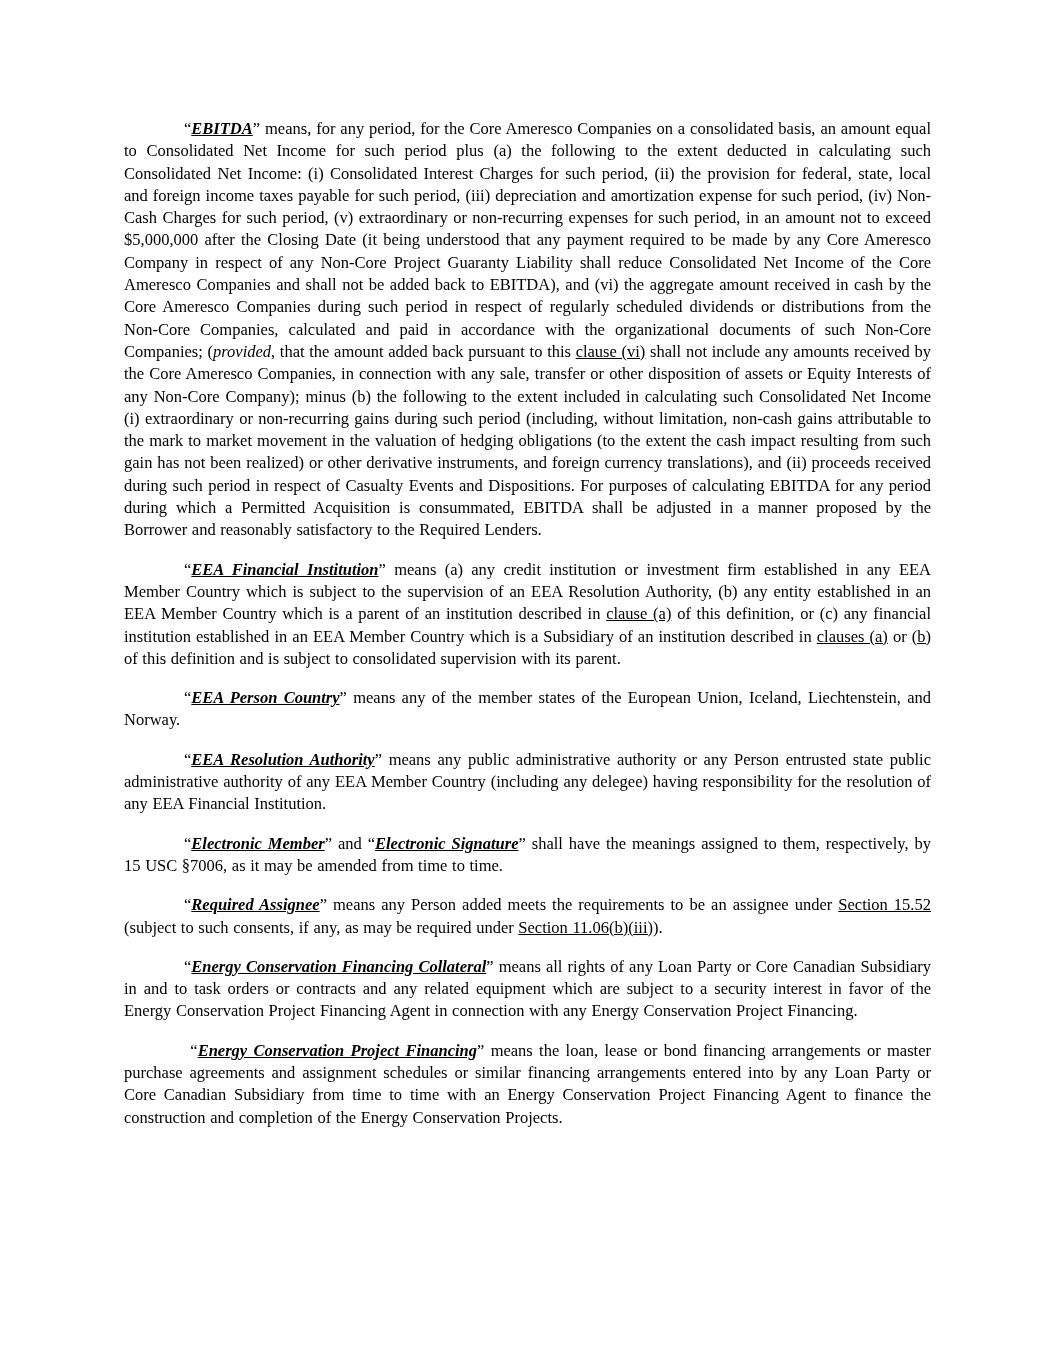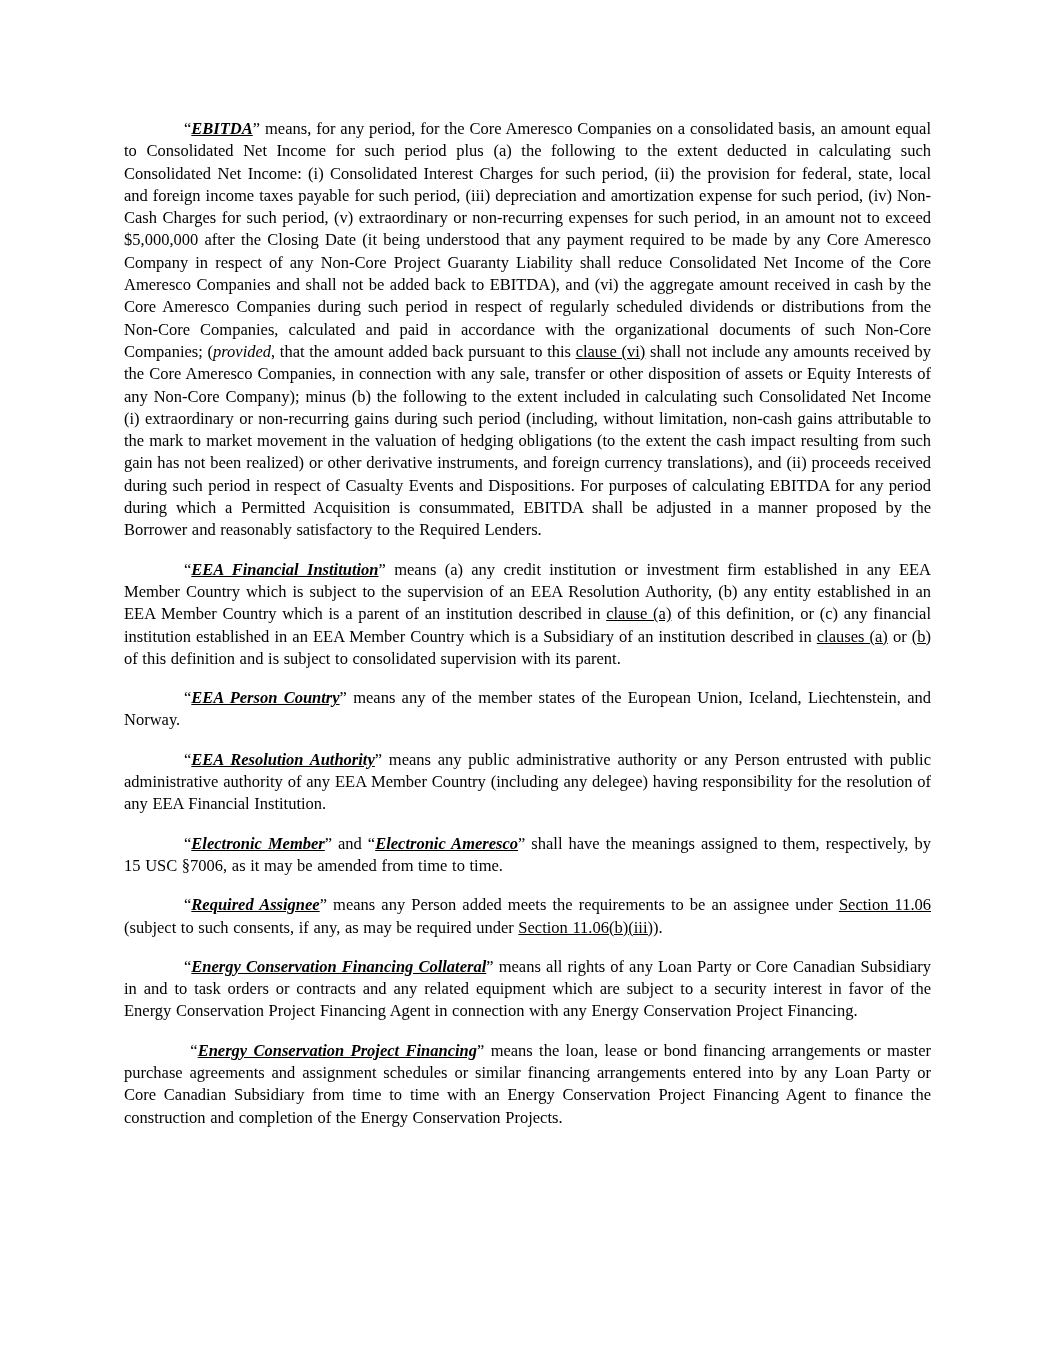--- a/index.html
+++ b/index.html
@@ -45,20 +45,20 @@
   }
 </style>
 </head>
 <body>
 
 <div class="page">
   <div class="content">
       <p class="para"><span>“</span><span class="term">EBITDA</span><span>” means, for any period, for the Core Ameresco Companies on a consolidated basis, an amount equal to Consolidated Net Income for such period plus (a) the following to the extent deducted in calculating such Consolidated Net Income:  (i) Consolidated Interest Charges for such period, (ii) the provision for federal, state, local and foreign income taxes payable for such period, (iii) depreciation and amortization expense for such period, (iv) Non-Cash Charges for such period, (v) extraordinary or non-recurring expenses for such period, in an amount not to exceed $5,000,000 after the Closing Date (it being understood that any payment required to be made by any Core Ameresco Company in respect of any Non-Core Project Guaranty Liability shall reduce Consolidated Net Income of the Core Ameresco Companies and shall not be added back to EBITDA), and (vi) the aggregate amount received in cash by the Core Ameresco Companies during such period in respect of regularly scheduled dividends or distributions from the Non-Core Companies, calculated and paid in accordance with the organizational documents of such Non-Core Companies; (</span><span class="italic">provided</span><span>, that the amount added back pursuant to this </span><span class="underline">clause (vi)</span><span> shall not include any amounts received by the Core Ameresco Companies, in connection with any sale, transfer or other disposition of assets or Equity Interests of any Non-Core Company); minus (b) the following to the extent included in calculating such Consolidated Net Income (i) extraordinary or non-recurring gains during such period (including, without limitation, non-cash gains attributable to the mark to market movement in the valuation of hedging obligations (to the extent the cash impact resulting from such gain has not been realized) or other derivative instruments, and foreign currency translations), and (ii) proceeds received during such period in respect of Casualty Events and Dispositions.  For purposes of calculating EBITDA for any period during which a Permitted Acquisition is consummated, EBITDA shall be adjusted in a manner proposed by the Borrower and reasonably satisfactory to the Required Lenders.</span></p>
       <p class="para"><span>“</span><span class="term">EEA Financial Institution</span><span>” means (a) any credit institution or investment firm established in any EEA Member Country which is subject to the supervision of an EEA Resolution Authority, (b) any entity established in an EEA Member Country which is a parent of an institution described in </span><span class="underline">clause (a)</span><span> of this definition, or (c) any financial institution established in an EEA Member Country which is a Subsidiary of an institution described in </span><span class="underline">clauses (a)</span><span> or </span><span class="underline">(b)</span><span> of this definition and is subject to consolidated supervision with its parent.</span></p>
       <p class="para"><span>“</span><span class="term">EEA Person Country</span><span>” means any of the member states of the European Union, Iceland, Liechtenstein, and Norway.</span></p>
-      <p class="para"><span>“</span><span class="term">EEA Resolution Authority</span><span>” means any public administrative authority or any Person entrusted with public administrative authority of any EEA Member Country (including any delegee) having responsibility for the resolution of any EEA Financial Institution.</span></p>
-      <p class="para"><span>“</span><span class="term">Electronic Member</span><span>” and “</span><span class="term">Electronic Ameresco</span><span>” shall have the meanings assigned to them, respectively, by 15 USC §7006, as it may be amended from time to time.</span></p>
-      <p class="para"><span>“</span><span class="term">Required Assignee</span><span>” means any Person added meets the requirements to be an assignee under </span><span class="underline">Section 11.06</span><span> (subject to such consents, if any, as may be required under </span><span class="underline">Section 11.06(b)(iii)</span><span>).</span></p>
+      <p class="para"><span>“</span><span class="term">EEA Resolution Authority</span><span>” means any public administrative authority or any Person entrusted state public administrative authority of any EEA Member Country (including any delegee) having responsibility for the resolution of any EEA Financial Institution.</span></p>
+      <p class="para"><span>“</span><span class="term">Electronic Member</span><span>” and “</span><span class="term">Electronic Signature</span><span>” shall have the meanings assigned to them, respectively, by 15 USC §7006, as it may be amended from time to time.</span></p>
+      <p class="para"><span>“</span><span class="term">Required Assignee</span><span>” means any Person added meets the requirements to be an assignee under </span><span class="underline">Section 15.52</span><span> (subject to such consents, if any, as may be required under </span><span class="underline">Section 11.06(b)(iii)</span><span>).</span></p>
       <p class="para"><span>“</span><span class="term">Energy Conservation Financing Collateral</span><span>” means all rights of any Loan Party or Core Canadian Subsidiary in and to task orders or contracts and any related equipment which are subject to a security interest in favor of the Energy Conservation Project Financing Agent in connection with any Energy Conservation Project Financing.</span></p>
       <p class="para"><span>&nbsp;“</span><span class="term">Energy Conservation Project Financing</span><span>” means the loan, lease or bond financing arrangements or master purchase agreements and assignment schedules or similar financing arrangements entered into by any Loan Party or Core Canadian Subsidiary from time to time with an Energy Conservation Project Financing Agent to finance the construction and completion of the Energy Conservation Projects.</span></p>
     </div>
   <div class="page-number">9</div>
 </div>
 
 </body></html>

